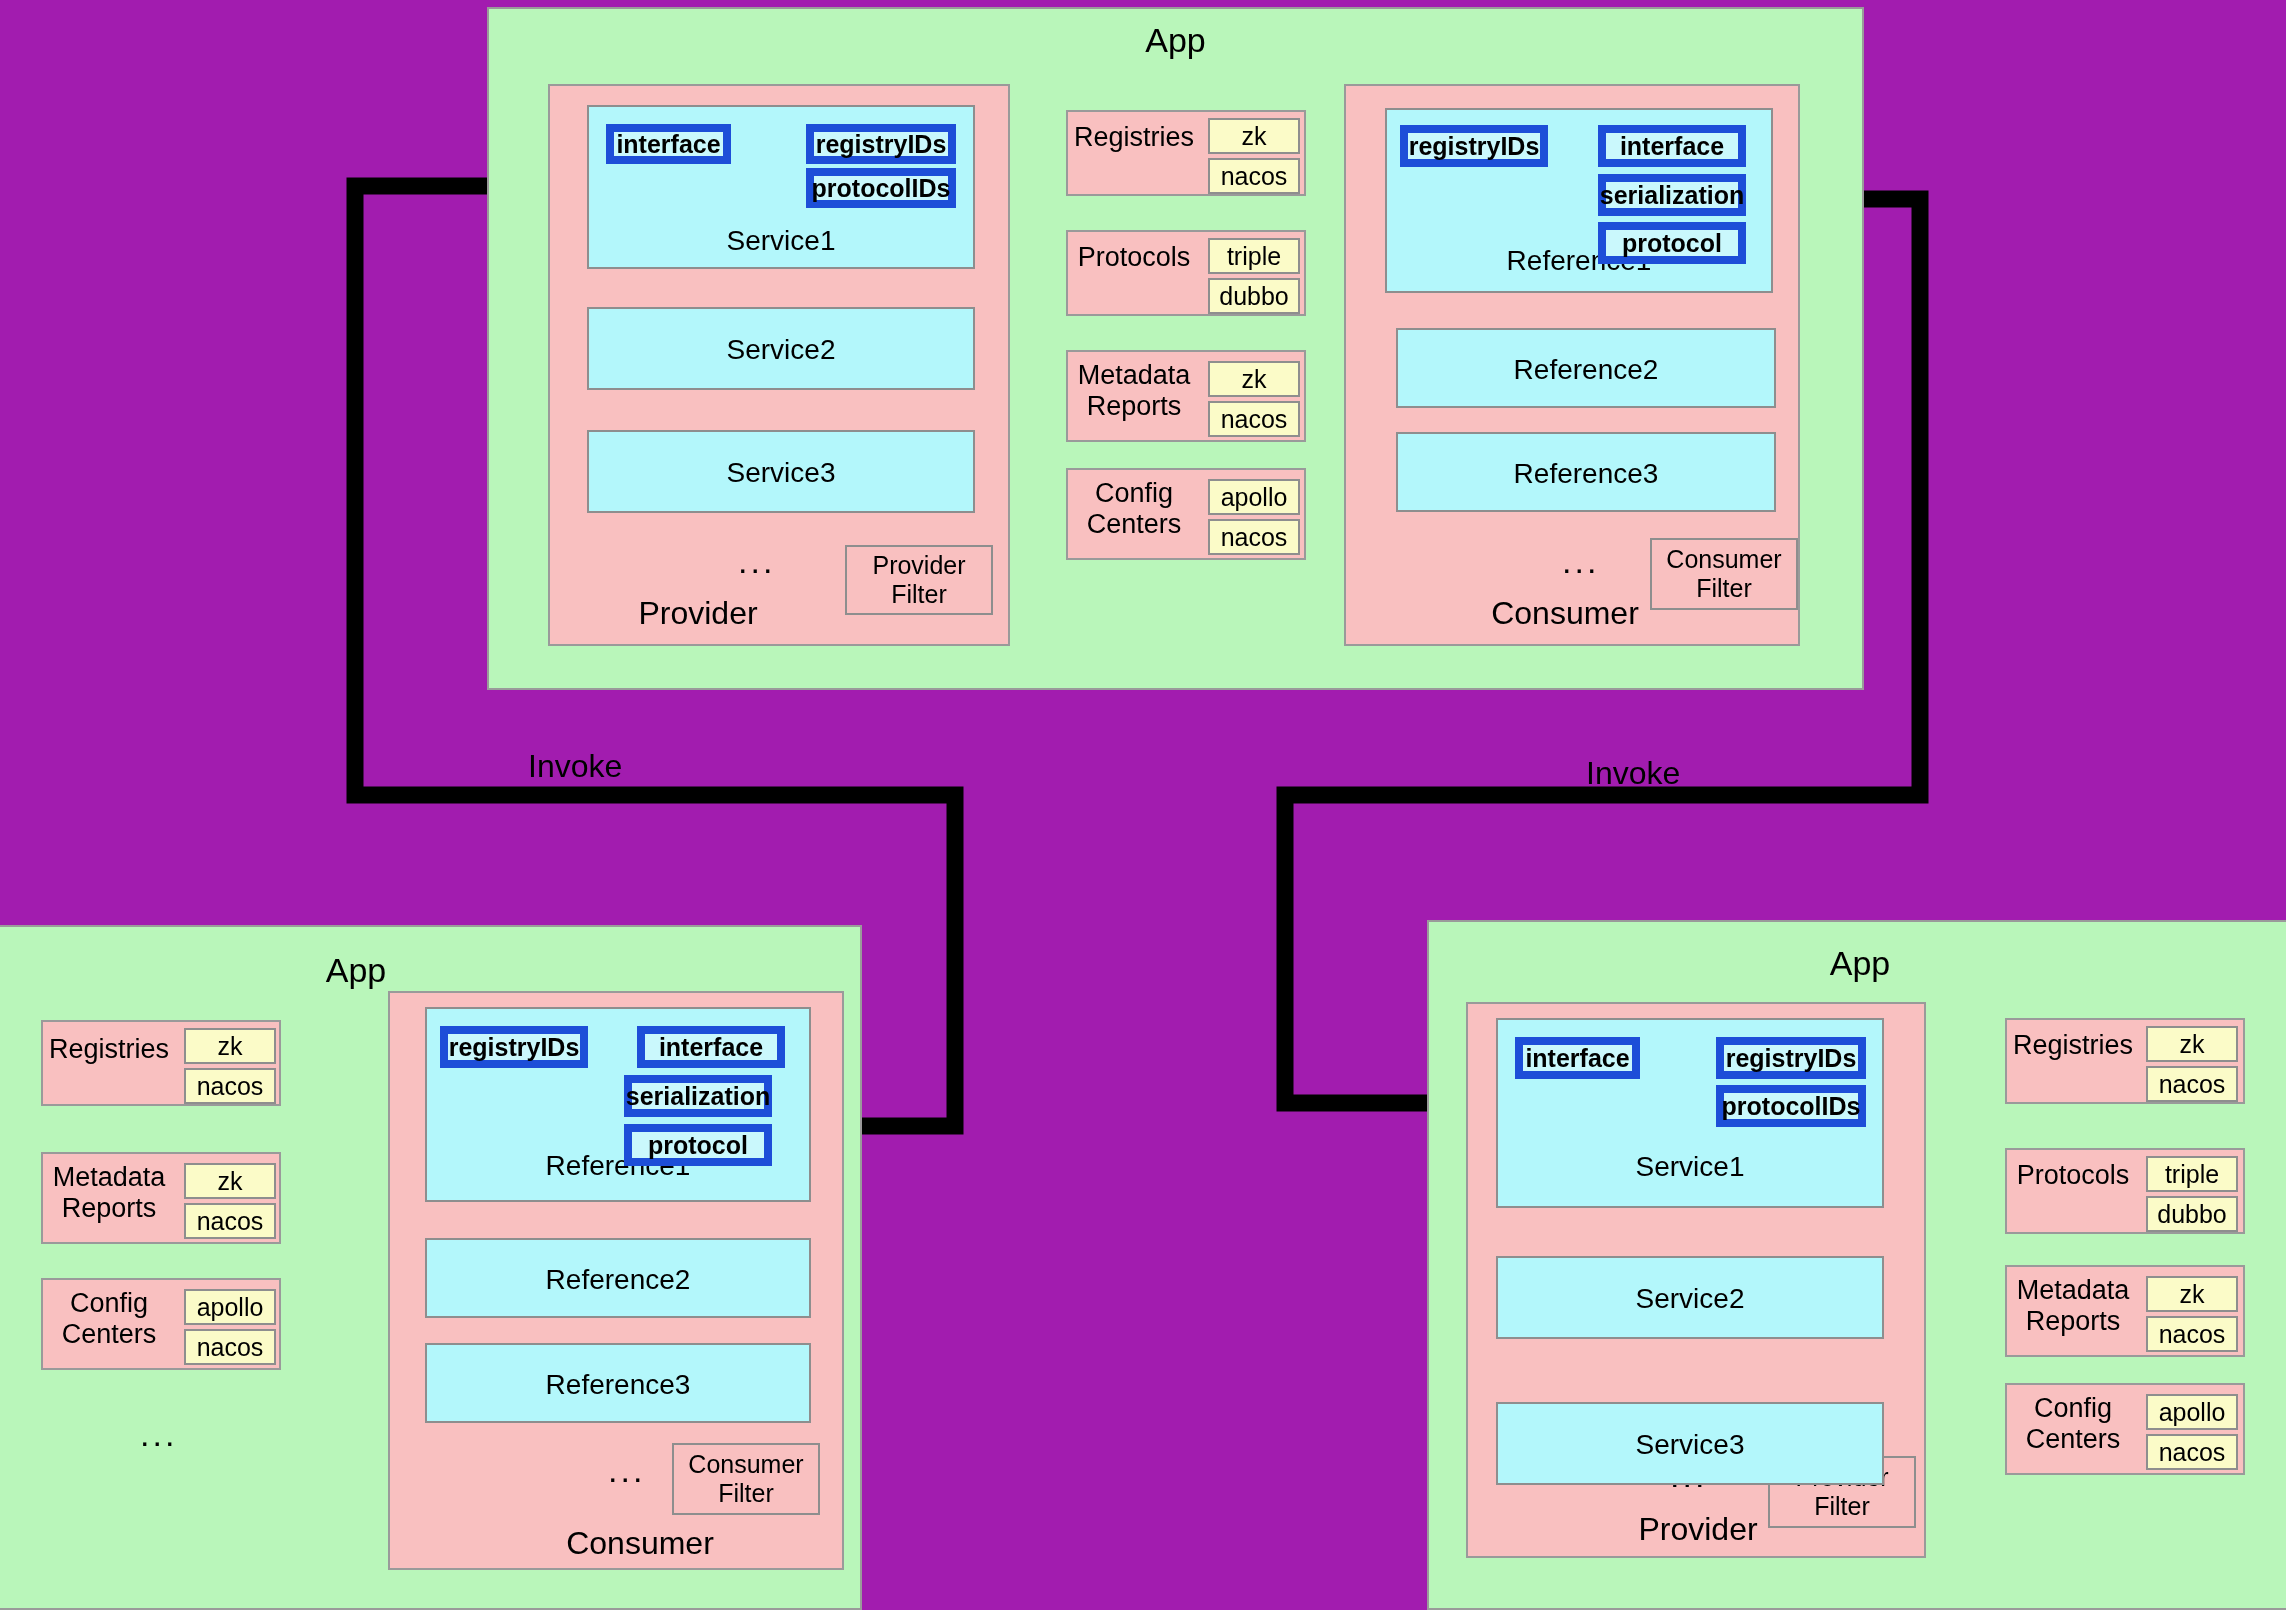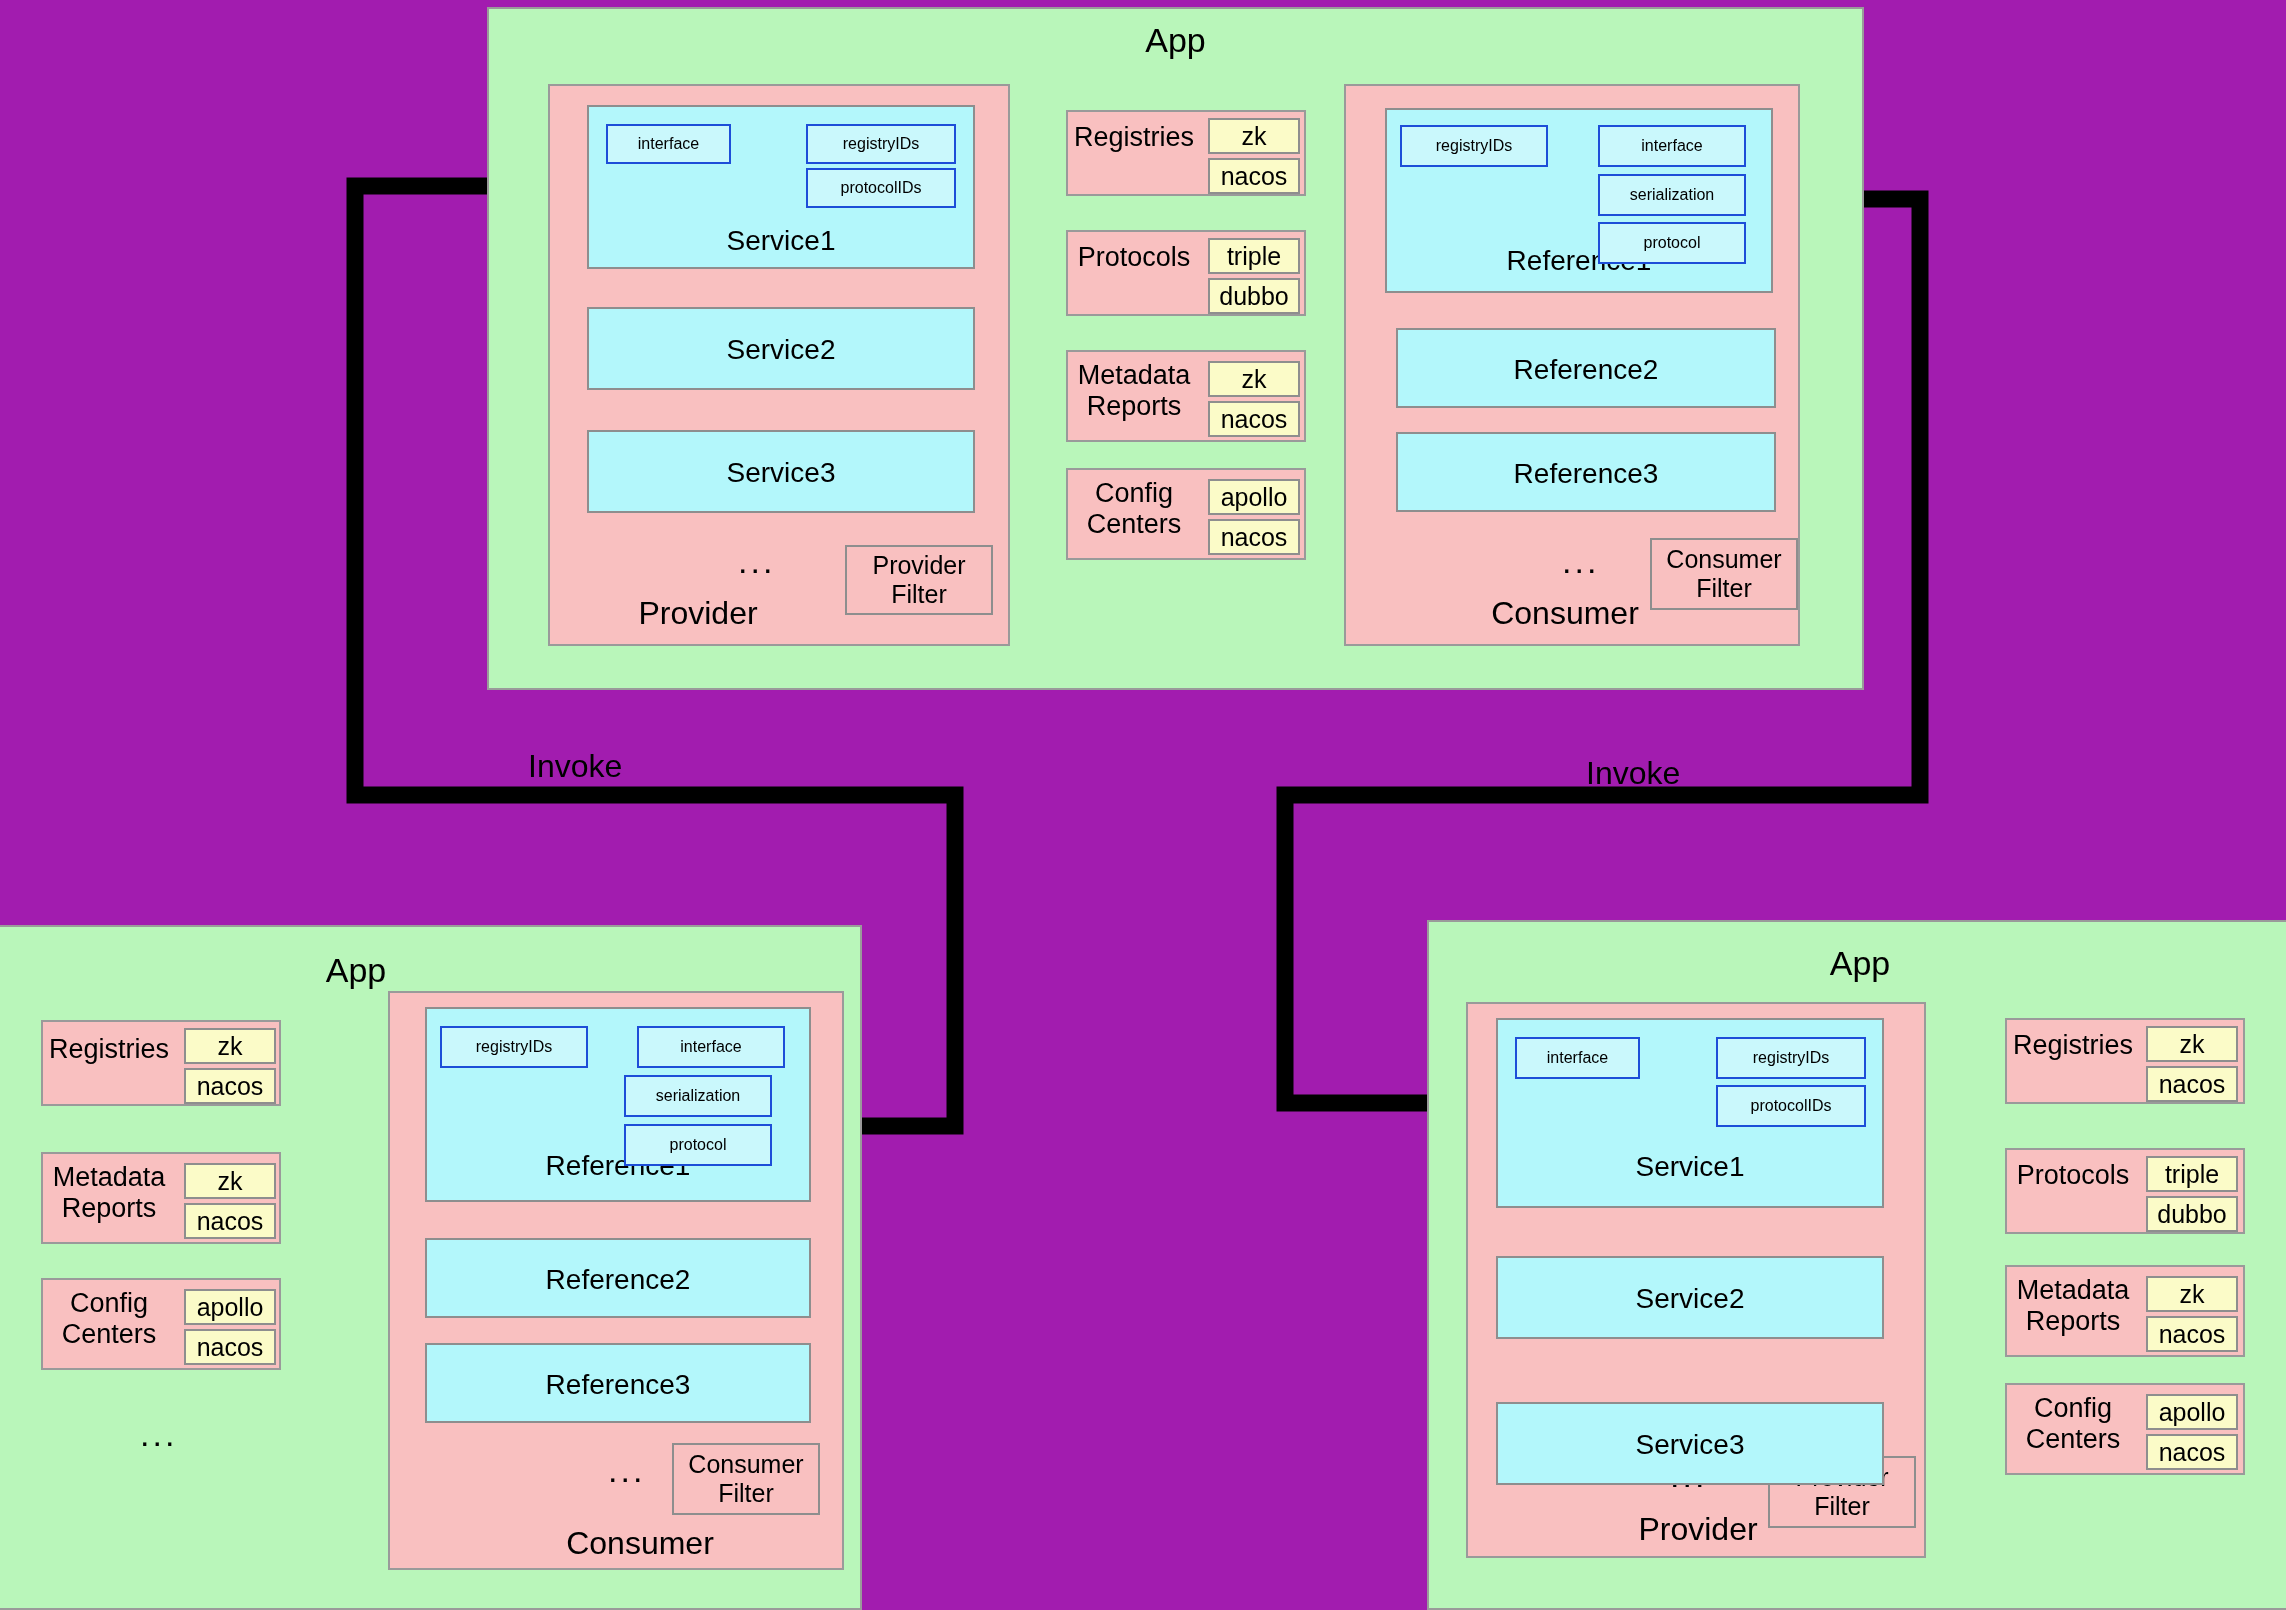--- a/index.html
+++ b/index.html
@@ -60,29 +60,30 @@
     left: 0;
     right: 0;
     text-align: center;
     font-size: 28px;
     line-height: 28px;
     color: #000;
   }
   .attr-chip {
     position: absolute;
     background: #caf8fc;
-    border: 2px solid #1d4ed8;
-    box-sizing: border-box;
-    font-size: 16px;
+    border: 8px solid #1d4ed8;
+    box-sizing: border-box;
+    font-size: 25px;
     line-height: 1;
     display: flex;
     align-items: center;
     justify-content: center;
     color: #000;
     white-space: nowrap;
+    font-weight: bold;
   }
   .filter-box {
     position: absolute;
     background: #f9c0c0;
     border: 2px solid #8e8e8e;
     box-sizing: border-box;
     font-size: 25px;
     line-height: 29px;
     display: flex;
     align-items: center;

